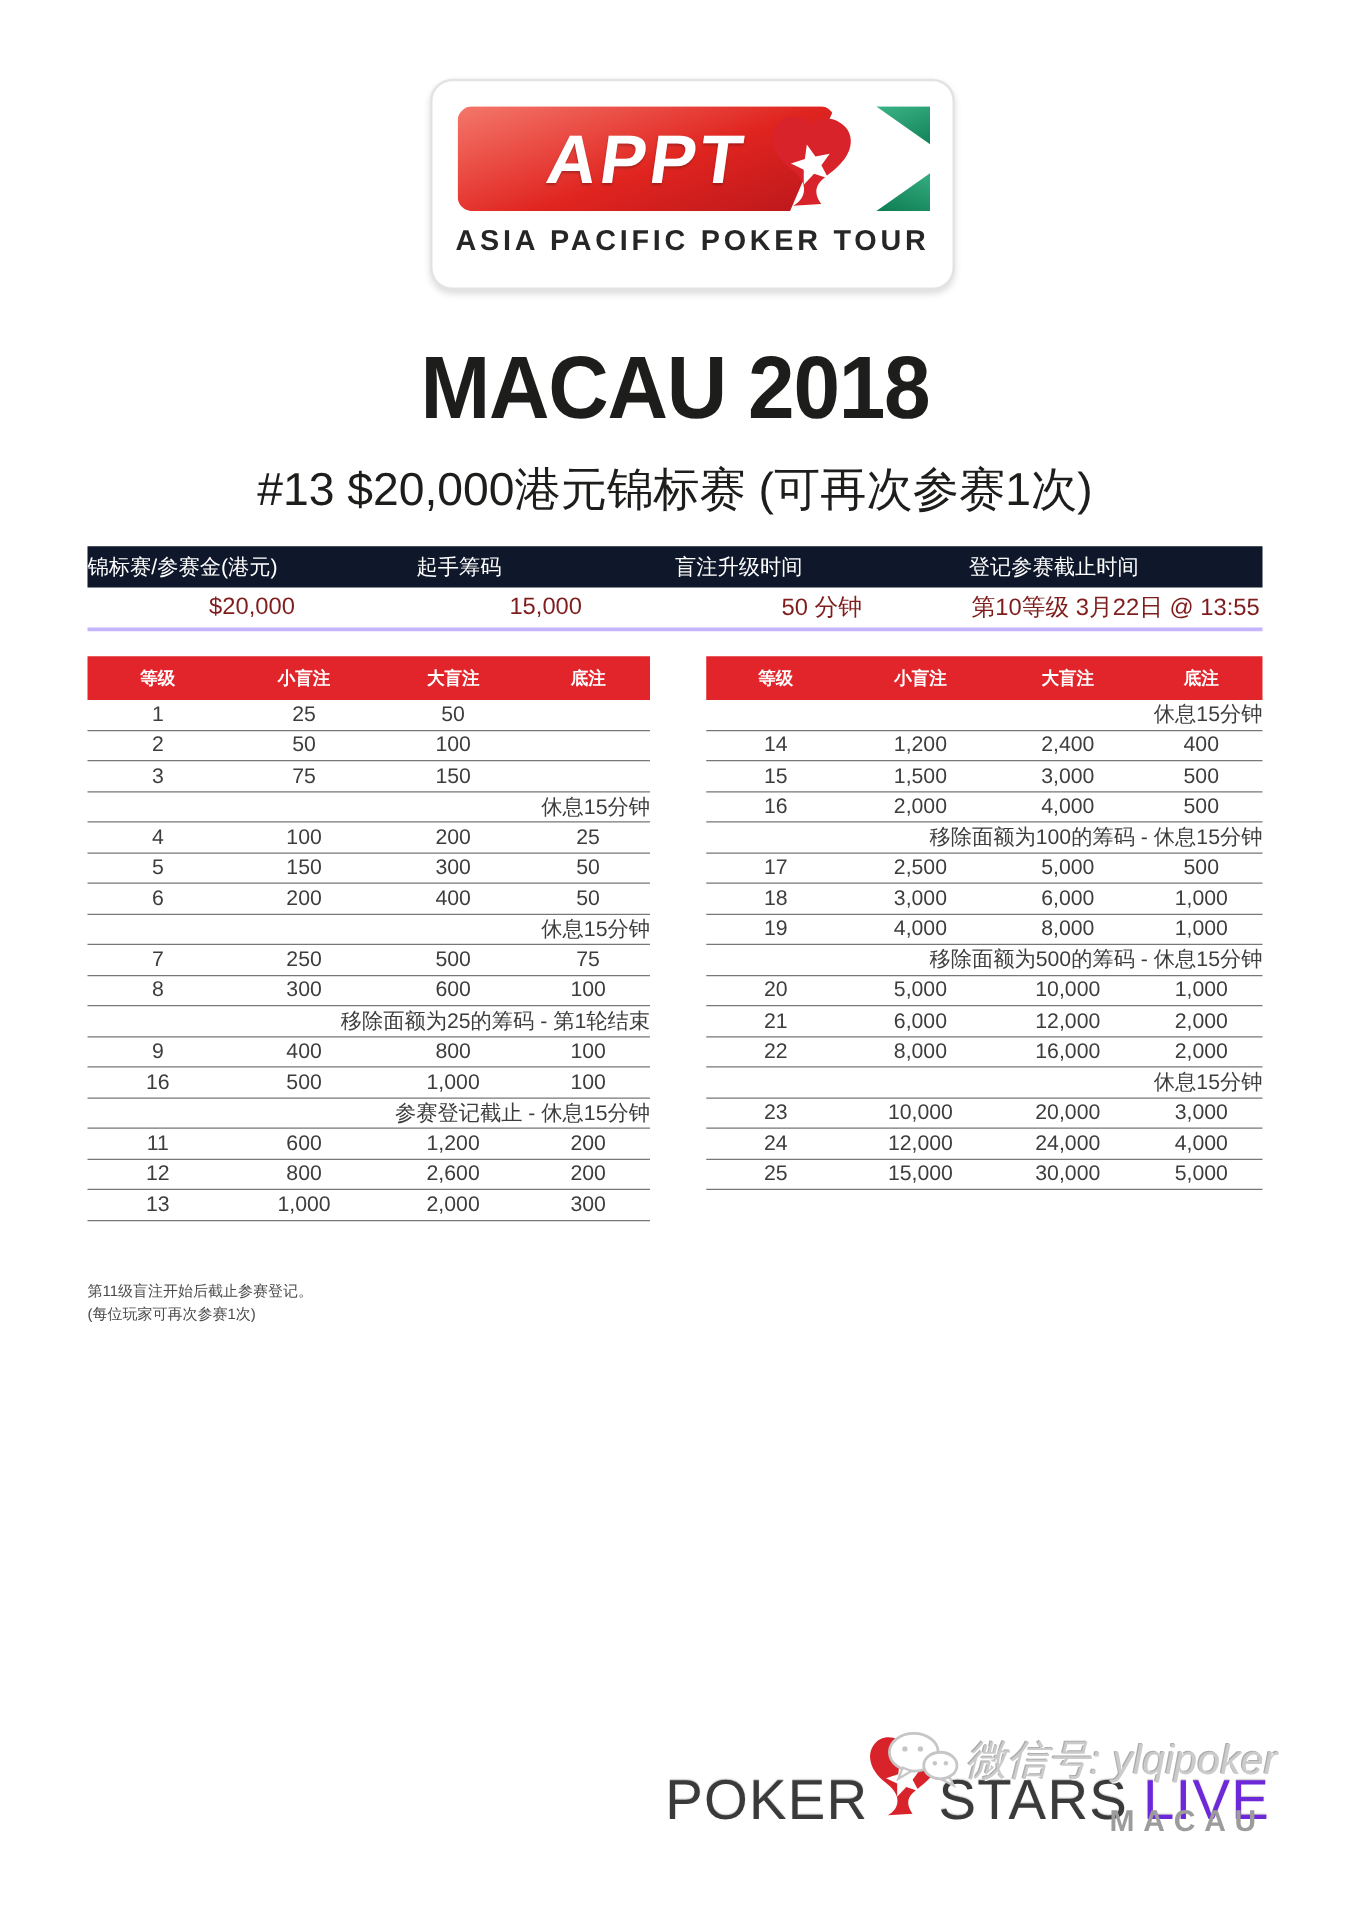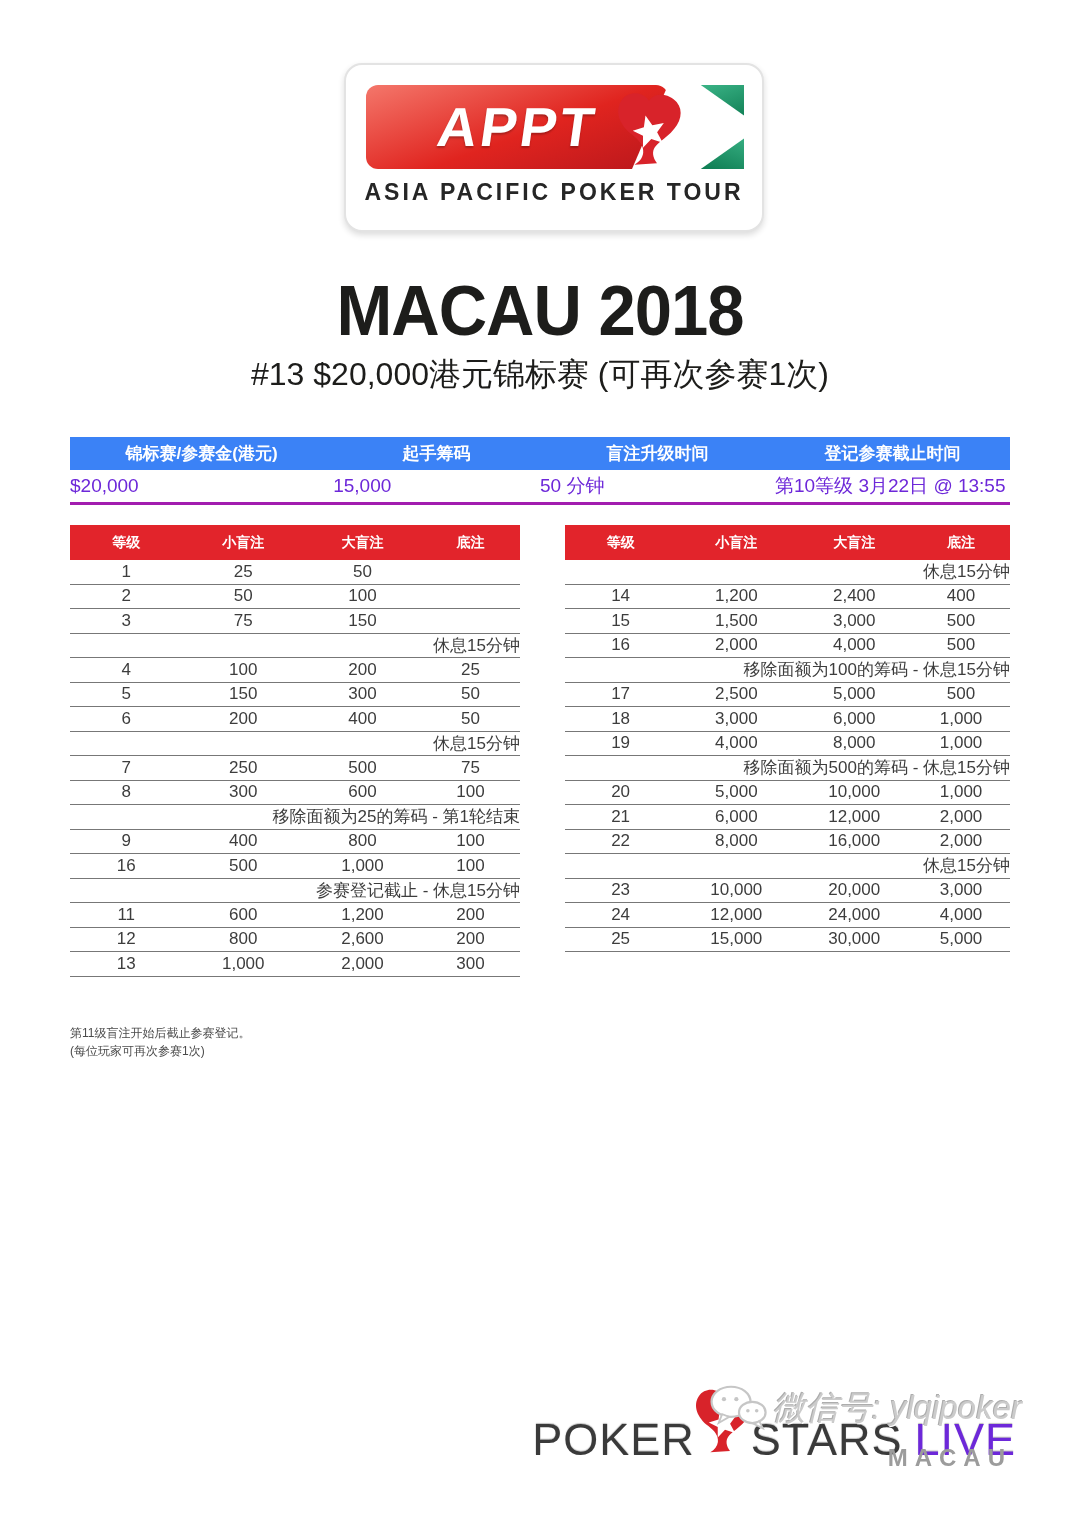--- a/index.html
+++ b/index.html
@@ -22,29 +22,29 @@
            clip-path:polygon(10% 0,100% 0,100% 80%);}
   .tri-bottom{bottom:2px;background:linear-gradient(20deg,#0c7a50,#3cb588);
               clip-path:polygon(100% 20%,100% 100%,10% 100%);}
   .appt-tour{position:absolute;left:0;right:0;bottom:24px;text-align:center;
              font-size:23px;font-weight:700;letter-spacing:3px;color:#262626;}
 
   
   .event-title{position:absolute;left:0;top:272px;width:100%;text-align:center;
                font-size:67px;font-weight:900;color:#1d1d1b;letter-spacing:-1px;
                transform:scaleY(1.06);}
-  .event-subtitle{position:absolute;left:0;top:353px;width:100%;text-align:center;
-                  font-size:32px;color:#1d1d1b;font-weight:500;}
+  .event-subtitle{position:absolute;left:0;top:367px;width:100%;text-align:center;
+                  font-size:37px;color:#1d1d1b;font-weight:500;}
 
   
   .info-table{position:absolute;left:70px;top:437px;width:940px;}
-  .info-head{display:grid;grid-template-columns:28% 22% 25% 25%;background:#3b82f6;height:33px;
-             align-items:center;text-align:center;color:#fff;font-size:17px;font-weight:700;}
+  .info-head{display:grid;grid-template-columns:28% 22% 25% 25%;background:#0f172a;height:33px;
+             align-items:center;color:#fff;font-size:17px;font-weight:400;}
   .info-vals{display:grid;grid-template-columns:28% 22% 25% 25%;height:32px;align-items:center;
-             text-align:left;font-size:19px;color:#6d28d9;border-bottom:3px solid #a21caf;}
+             text-align:center;font-size:19px;color:#7f1d1d;border-bottom:3px solid #c4b5fd;}
 
   
   .blind-table{position:absolute;top:525px;}
   .bt-left{left:70px;width:450px;}
   .bt-right{left:565px;width:445px;}
   .bt-head{display:grid;grid-template-columns:25% 27% 26% 22%;background:#e2242b;height:35px;
            align-items:center;text-align:center;color:#fff;font-size:14px;font-weight:700;}
   .bt-row{display:grid;grid-template-columns:25% 27% 26% 22%;height:23.5px;align-items:center;
           text-align:center;font-size:17px;color:#3d3d3d;border-bottom:1.5px solid #777;}
   .bt-row.break-row span{grid-column:1 / -1;text-align:right;}

